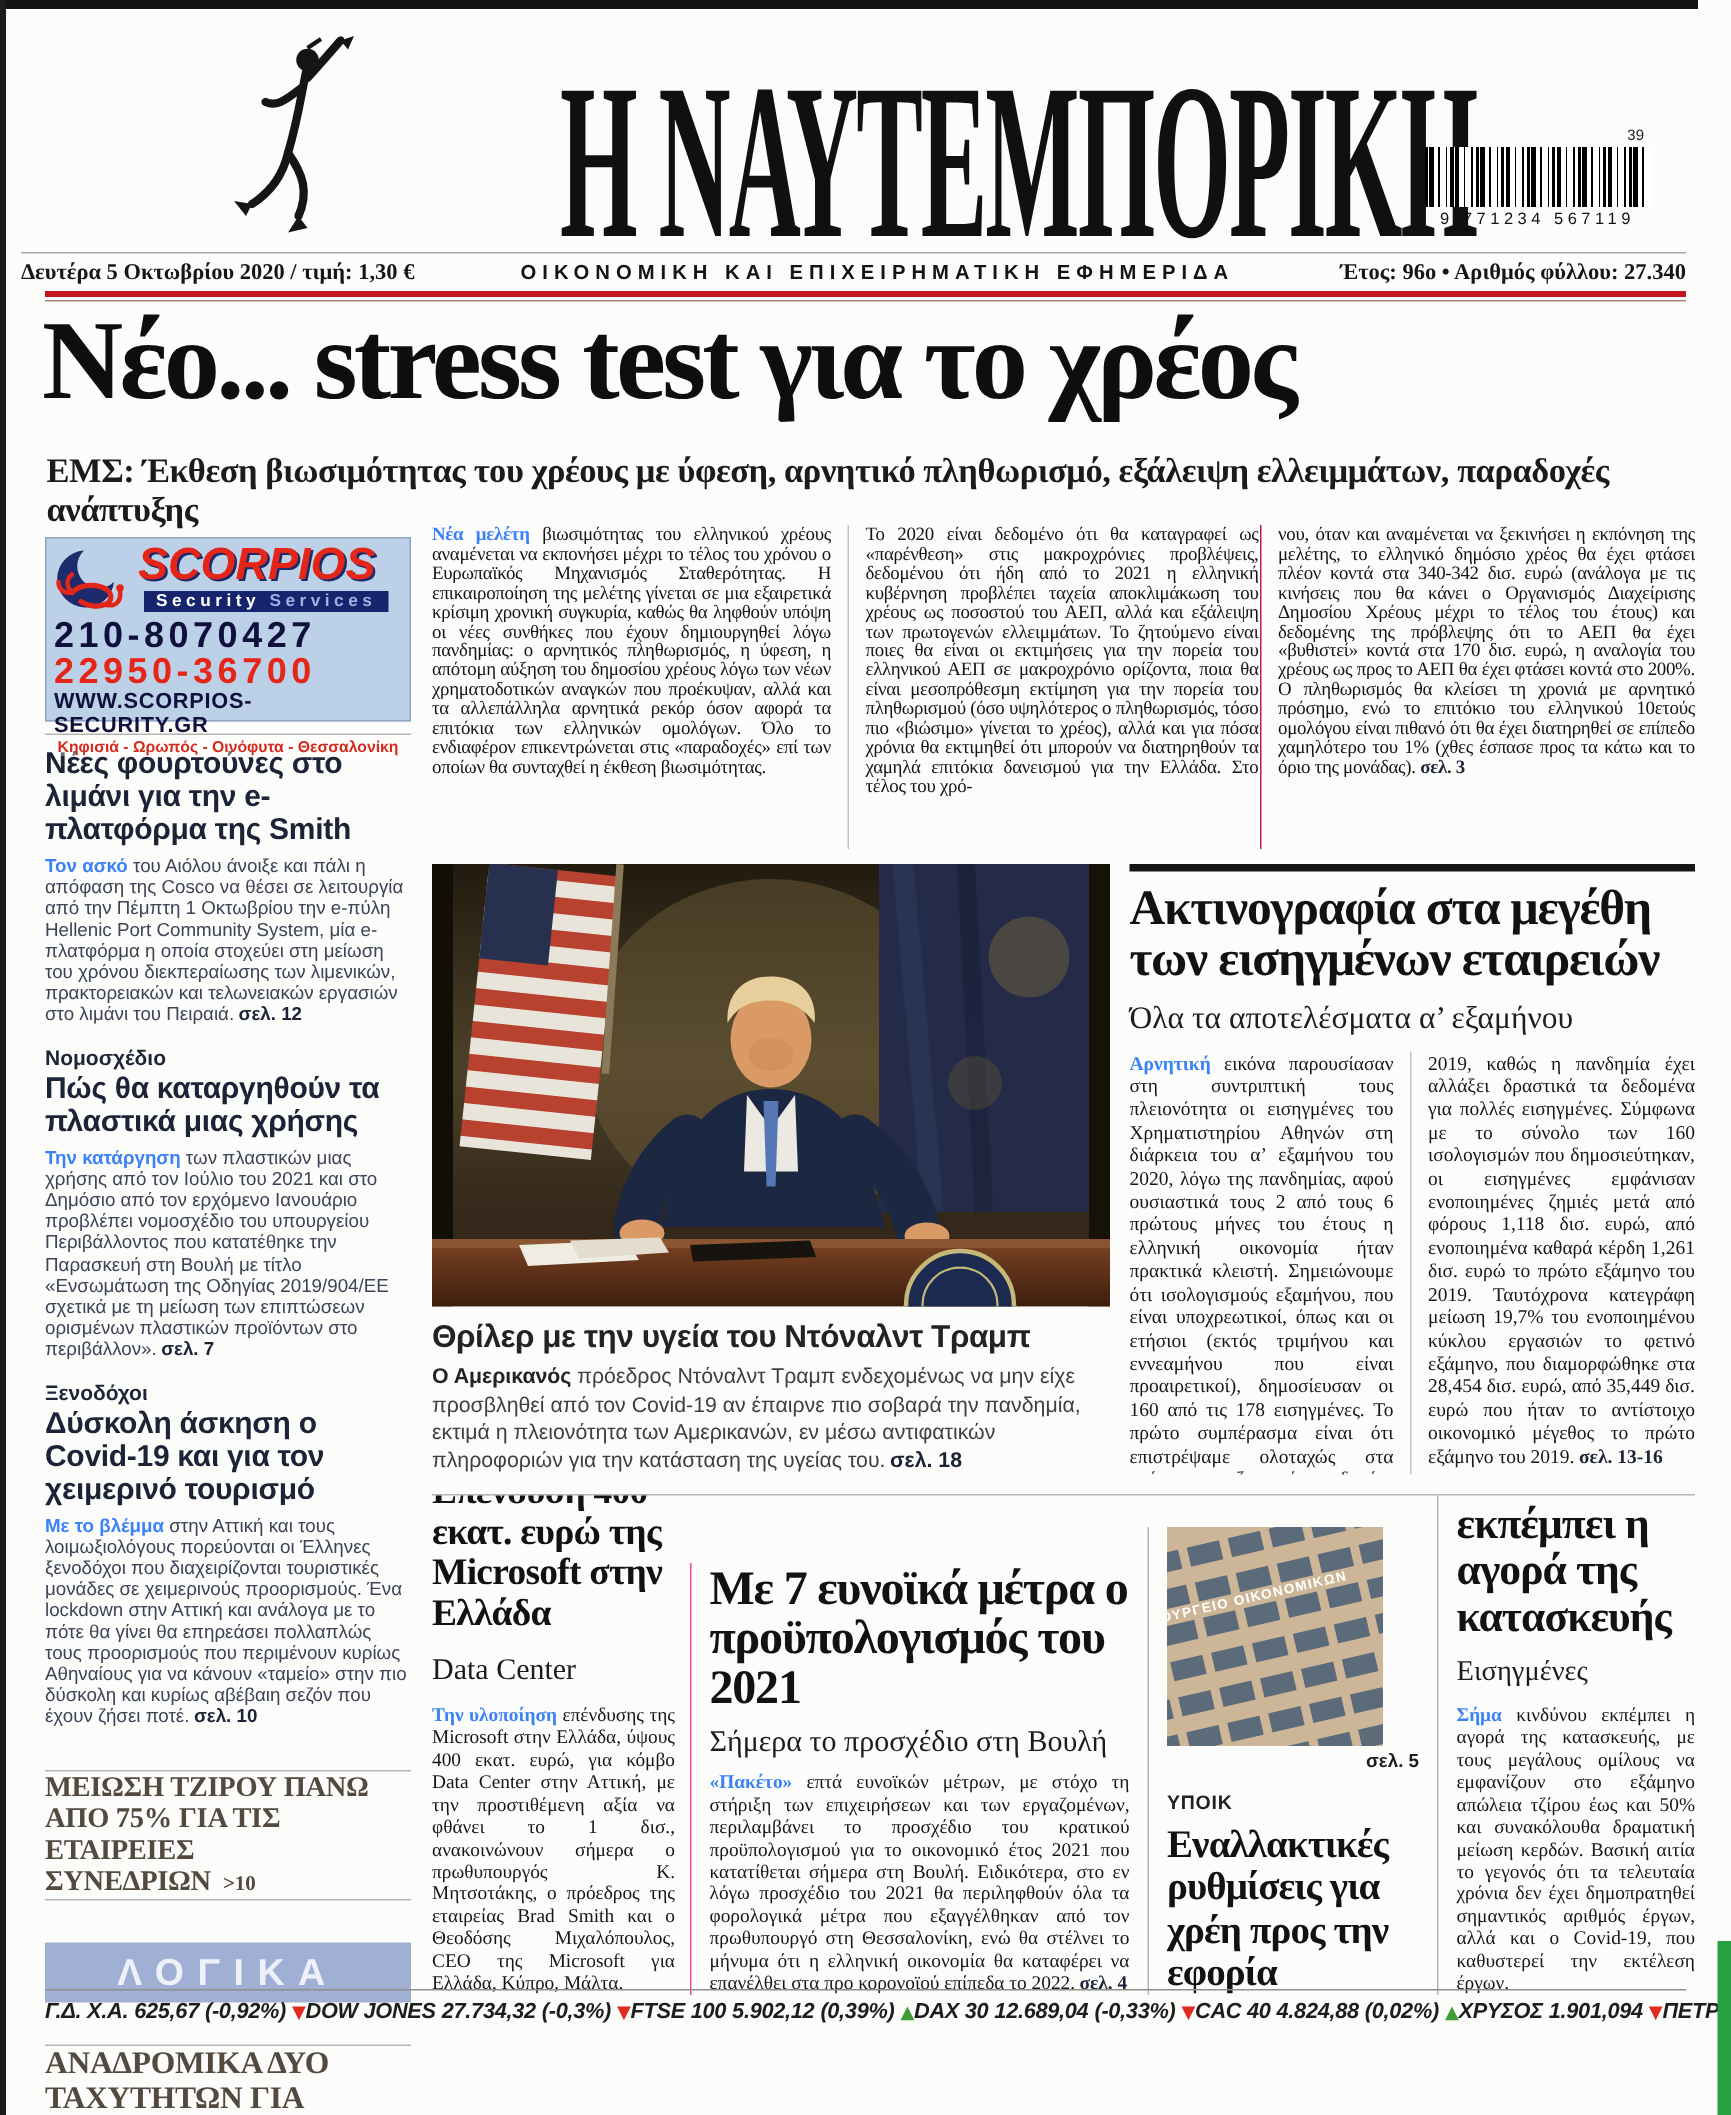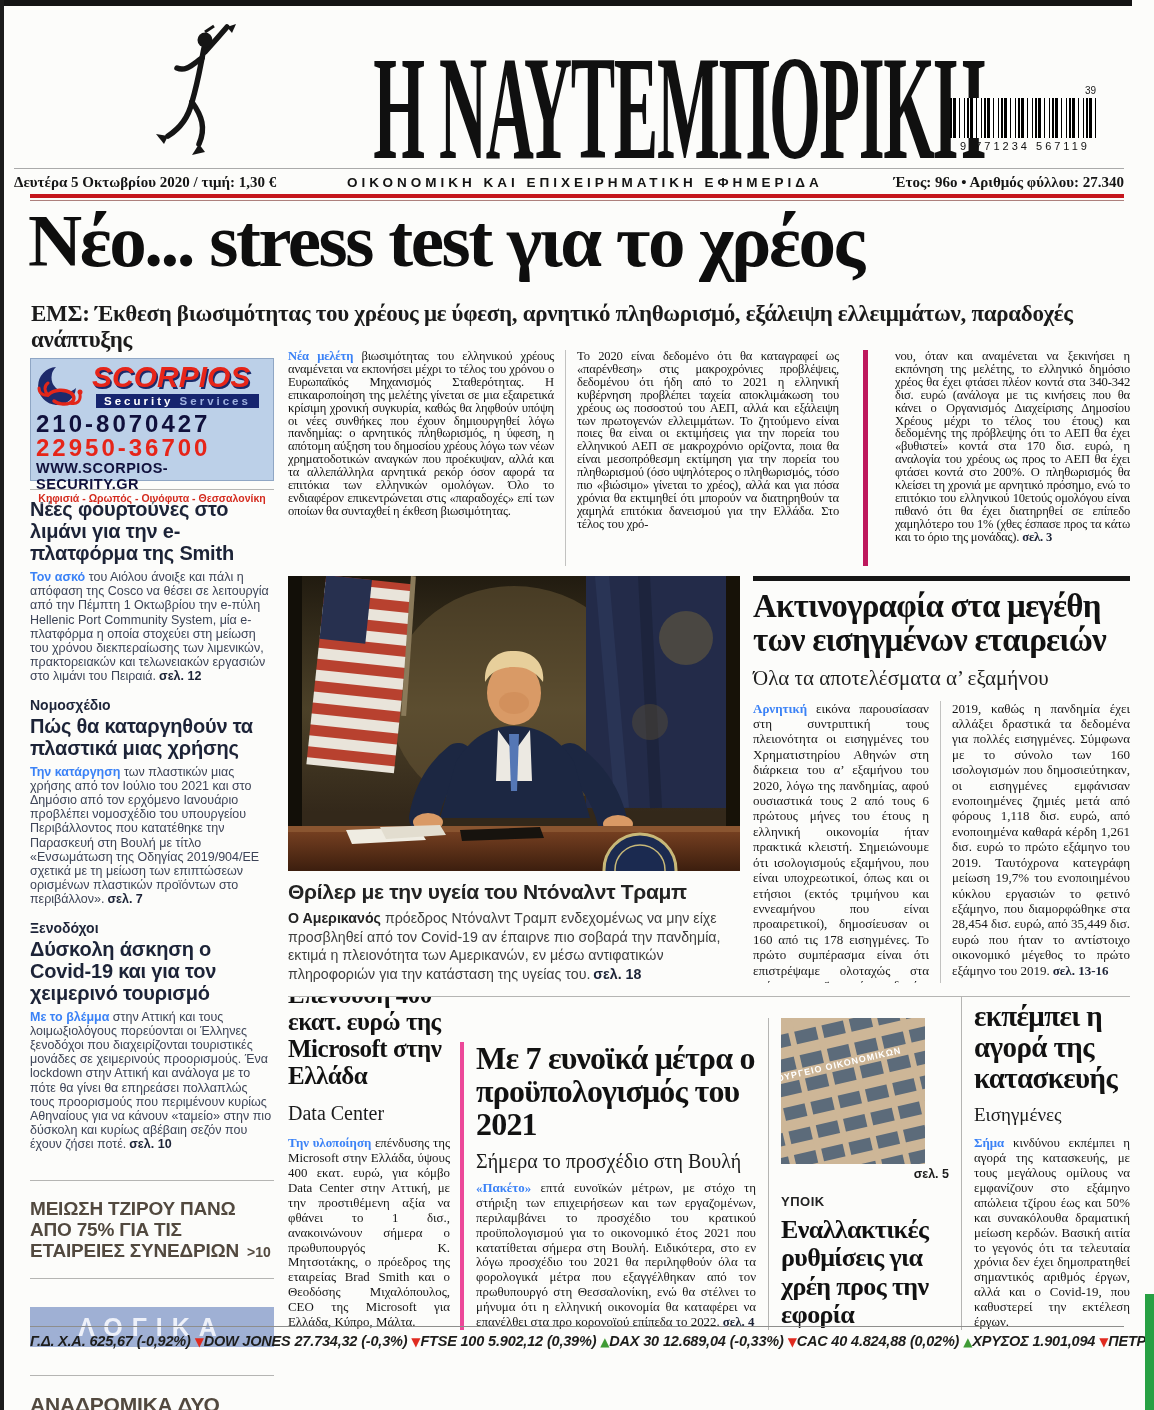--- a/index.html
+++ b/index.html
@@ -45,57 +45,57 @@
   .ad-ph2{font:bold 24px "Liberation Sans",sans-serif;color:#e62519;letter-spacing:3px;line-height:1.0;}
   .ad-web{font:bold 14.5px "Liberation Sans",sans-serif;color:#10103c;letter-spacing:.5px;}
   .ad-cities{font:bold 10.5px "Liberation Sans",sans-serif;color:#d42b1e;background:rgba(255,255,255,.35);text-align:center;}
   .side-rule{border:0;border-top:1px solid #b5b5b3;margin:8px 0;}
   .side-art{margin-bottom:13px;}
   .s-kicker{font-weight:bold;font-size:14px;color:#1d2438;margin:9px 0 1px;}
   .s-title{font-weight:bold;font-size:20px;line-height:1.1;color:#1c2337;letter-spacing:-.2px;margin:2px 0 6px;}
   .s-body{font-size:12.5px;line-height:14.2px;color:#3d4457;}
   .lead-b{font-weight:bold;color:#3b82f6;}
   .pref{font-weight:bold;color:#1c2337;margin-left:3px;}
-  .teaser{border-top:1px solid #b5b5b3;border-bottom:1px solid #b5b5b3;padding:17px 0;margin:28px 0;}
+  .teaser{border-top:1px solid #b5b5b3;border-bottom:1px solid #b5b5b3;padding:0 0;margin:28px 0;font-family:Liberation Serif, serif;}
   .t-text{font-weight:bold;font-size:19px;line-height:1.12;color:#52493f;letter-spacing:-.2px;}
   .t-ref{font-weight:bold;font-size:14px;color:#52493f;margin-left:8px;}
   .banner{margin:13px 0 12px;}
   .banner-top{background:#3f4e82;color:#fff;font:bold 36px "Liberation Serif",serif;text-align:center;
       height:52px;line-height:50px;}
   .banner-bottom{background:#9fb0d4;color:#eef1f9;font:bold 25px "Liberation Sans",sans-serif;
       letter-spacing:9px;text-align:center;height:40px;line-height:40px;}
   .teaser2 .t-text{font-size:21px;}
 
   
   .main{position:absolute;left:288px;top:350px;width:842px;}
   .lead-cols{display:flex;height:216px;overflow:hidden;}
   .lead-col{font-size:12.6px;line-height:12.9px;text-align:justify;letter-spacing:-.2px;color:#141414;}
   .lc1{width:266px;}
   .lc2{width:262px;padding-left:11px;margin-left:11px;border-left:1px solid #c2c2c0;}
-  .lc3{flex:1;padding-left:27px;margin-left:24px;border-left:5px solid #be185d;}
+  .lc3{flex:1;padding-left:11px;margin-left:1px;border-left:1px solid #be185d;}
 
   .mid{display:flex;margin-top:10px;min-height:392px;}
   .photo-block{width:452px;}
   .trump{width:452px;height:295px;display:block;}
   .cap-title{font:bold 21px "Liberation Sans",sans-serif;color:#232323;letter-spacing:-.3px;margin:9px 0 5px;}
   .cap-body{font:14.2px/1.32 "Liberation Sans",sans-serif;color:#3f3f3f;}
   .cap-body .lead-b{color:#232323;}
   .xray{flex:1;margin-left:13px;padding-left:0;}
   .xray-rule{height:5px;background:#161616;margin-bottom:8px;}
   .x-head{font-weight:bold;font-size:33px;line-height:1.04;letter-spacing:-.8px;color:#121212;}
   .x-sub{font-size:21px;color:#1e1e1e;margin:8px 0 10px;}
   .x-cols{display:flex;overflow:hidden;max-height:282px;}
   .x-col{font-size:13px;line-height:15.4px;text-align:justify;color:#161616;}
   .xc1{width:176px;}
   .xc2{flex:1;padding-left:11px;margin-left:11px;border-left:1px solid #c2c2c0;}
 
   .bottom-row{display:flex;margin-top:12px;border-top:1px solid #b5b5b3;padding-top:9px;height:324px;overflow:hidden;align-items:flex-end;}
   .b-col{overflow:hidden;}
   .bA{width:162px;padding-right:10px;}
-  .bB{width:280px;padding:0 12px;border-left:4px solid #ec4899;}
+  .bB{width:280px;padding:0 12px;border-left:1px solid #ec4899;}
   .bC{width:168px;padding:0 12px;border-left:1px solid #b5b5b3;}
   .bD{flex:1;padding-left:12px;border-left:1px solid #b5b5b3;}
   .ms-title{font-weight:bold;font-size:25px;line-height:1.08;letter-spacing:-.5px;color:#121212;}
   .ms-kicker{font-size:20px;margin:13px 0 11px;color:#1c1c1c;}
   .b-body{font-size:12.9px;line-height:14.9px;text-align:justify;color:#161616;}
   .bg-title{font-weight:bold;font-size:32px;line-height:1.03;letter-spacing:-.8px;color:#121212;}
   .bg-sub{font-size:20px;margin:9px 0 8px;color:#1c1c1c;}
   .yp-photo{width:144px;height:146px;display:block;}
   .yp-cap{text-align:right;font:bold 12.5px "Liberation Sans",sans-serif;margin:3px 0 13px;color:#1c1c1c;}
   .yp-kicker{font:bold 13px "Liberation Sans",sans-serif;letter-spacing:.5px;color:#222;margin-bottom:7px;}

